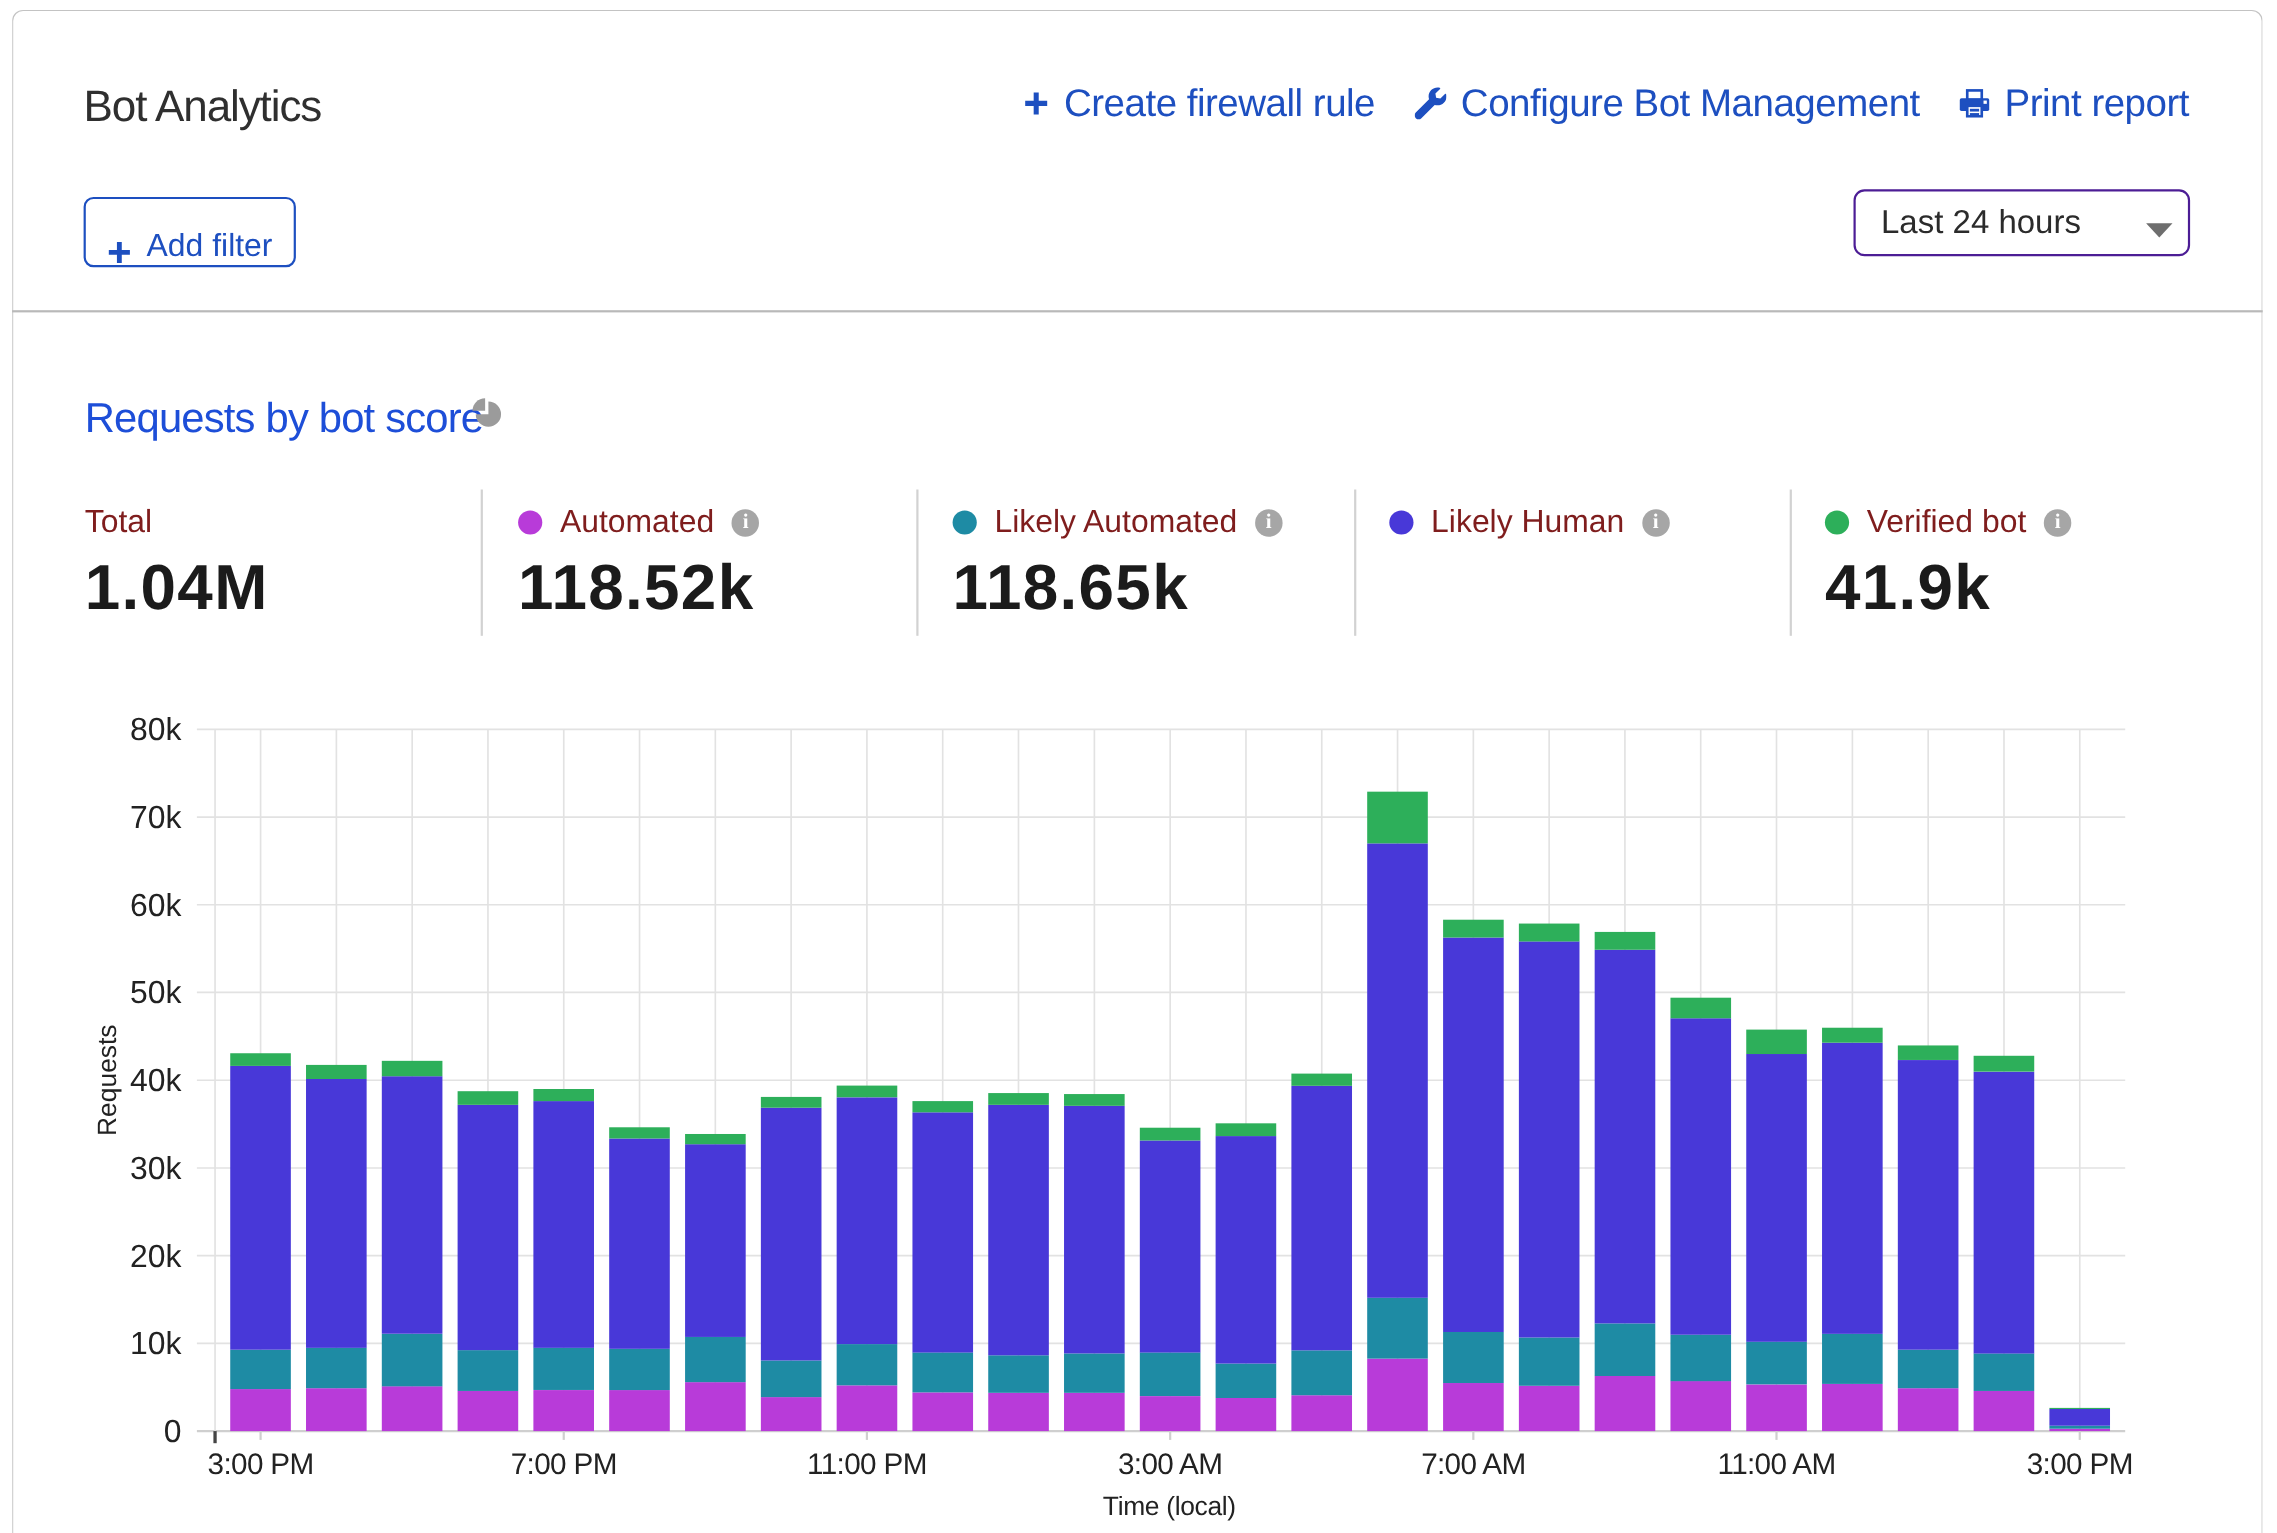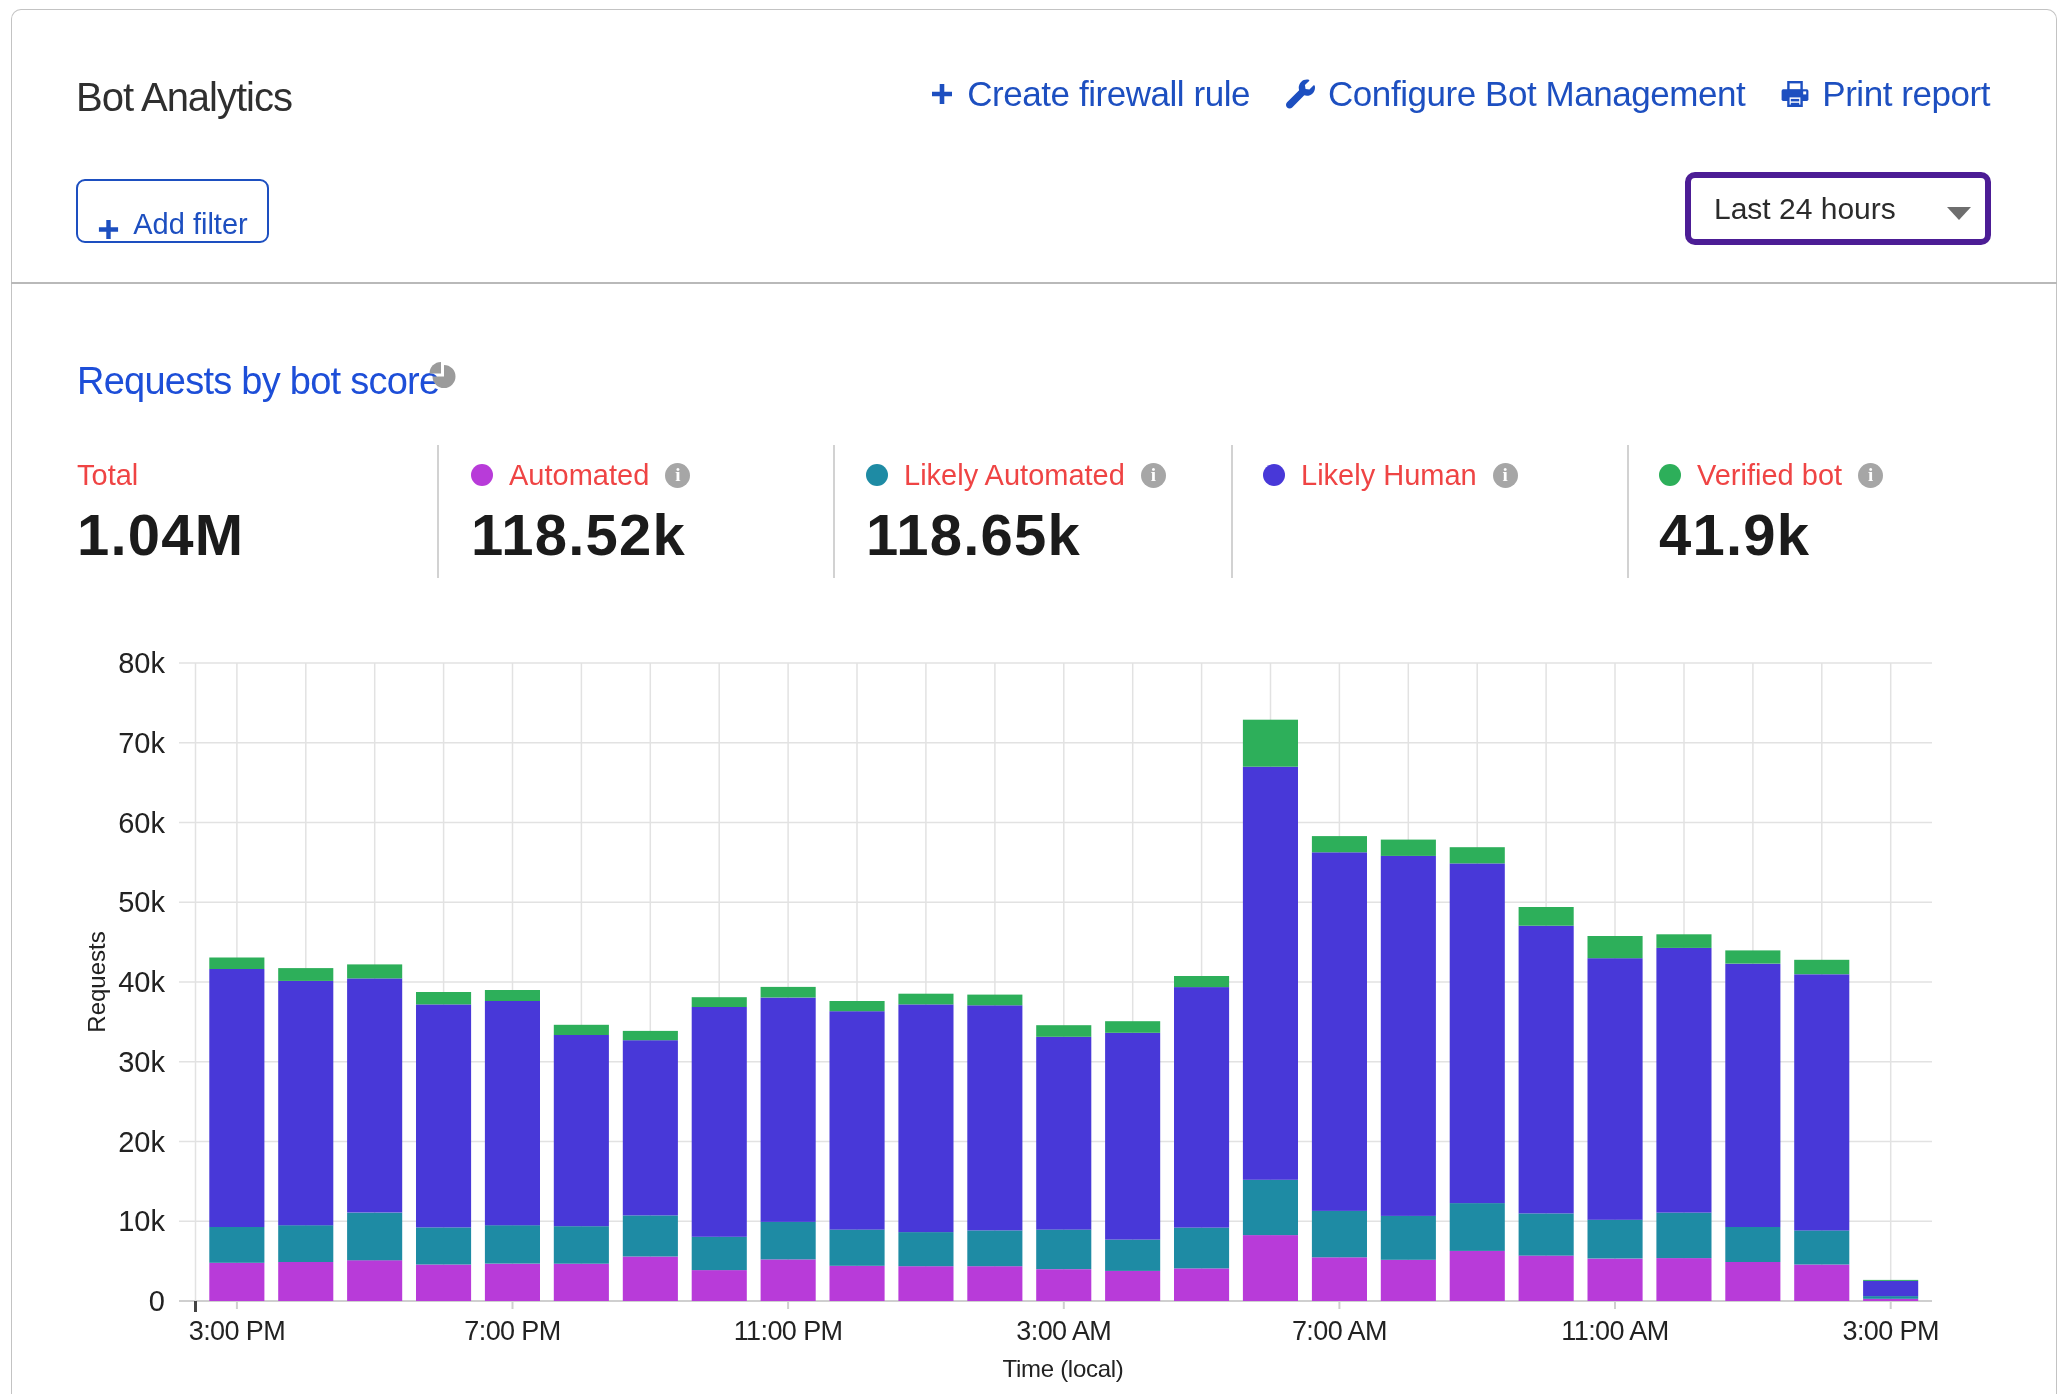--- a/index.html
+++ b/index.html
@@ -7,32 +7,32 @@
   body { position:relative; overflow:hidden; }
   .card { position:absolute; left:11px; top:9px; width:2046px; height:1390px;
           border:1.5px solid #c3c3c3; border-bottom:none; border-radius:10px 10px 0 0; background:#fff; }
   .hdivider { position:absolute; left:11px; top:282px; width:2046px; height:2px; background:#b9b9b9; }
   .title { position:absolute; left:76px; top:77px; font-size:40px; font-weight:400; color:#2f2f2f; line-height:1; letter-spacing:-1px; }
   .links { position:absolute; top:76px; right:80px; display:flex; gap:36px; align-items:center; }
   .link { display:flex; align-items:center; gap:13px; color:#1d4fc0; font-size:35px; line-height:1; letter-spacing:-0.45px; }
   .addfilter { position:absolute; left:76px; top:179px; width:193px; height:64px;
                border:2px solid #1d4fc0; border-radius:9px; color:#1d4fc0; font-size:29px;
                display:flex; align-items:flex-end; justify-content:center; gap:13px; }
-  .dropdown { position:absolute; left:1685px; top:172px; width:306px; height:73px;
-              border:6px solid #4c1d95; border-radius:10px; color:#2b2b2b; font-size:30px;
+  .dropdown { position:absolute; left:1685px; top:172px; width:306px; height:61px;
+              border:2px solid #4c1d95; border-radius:10px; color:#2b2b2b; font-size:30px;
               display:flex; align-items:center; }
   .dropdown .txt { margin-left:23px; }
   .caret { position:absolute; right:14px; top:29px; width:0; height:0;
            border-left:12.5px solid transparent; border-right:12.5px solid transparent; border-top:13px solid #6e6e6e; }
   .h2 { position:absolute; left:77px; top:362px; font-size:38px; font-weight:400; color:#1d4ed8; line-height:1; letter-spacing:-0.75px; }
   .stats { position:absolute; left:0; top:445px; width:2070px; height:135px; }
   .vdiv { position:absolute; top:0; width:2px; height:133px; background:#d2d2d2; }
   .stat { position:absolute; top:0; }
   .statlabel { display:flex; align-items:center; gap:16px; height:30px; margin-top:15px; }
-  .statlabel .name { font-size:29px; color:#ef4444; line-height:1; }
+  .statlabel .name { font-size:29px; color:#7f1d1d; line-height:1; }
   .dot { width:22px; height:22px; border-radius:50%; }
   .info { width:25px; height:25px; border-radius:50%; background:#a6a6a6; color:#fff;
           font-size:19px; font-weight:700; display:flex; align-items:center; justify-content:center;
           font-family:"Liberation Serif",serif; }
   .statvalue { margin-top:16px; font-size:58px; font-weight:700; color:#1b1b1b; line-height:1; letter-spacing:1.2px; }
   svg.chart { position:absolute; left:0; top:0; }
 </style>
 </head>
 <body>
 <div class="card"></div>

